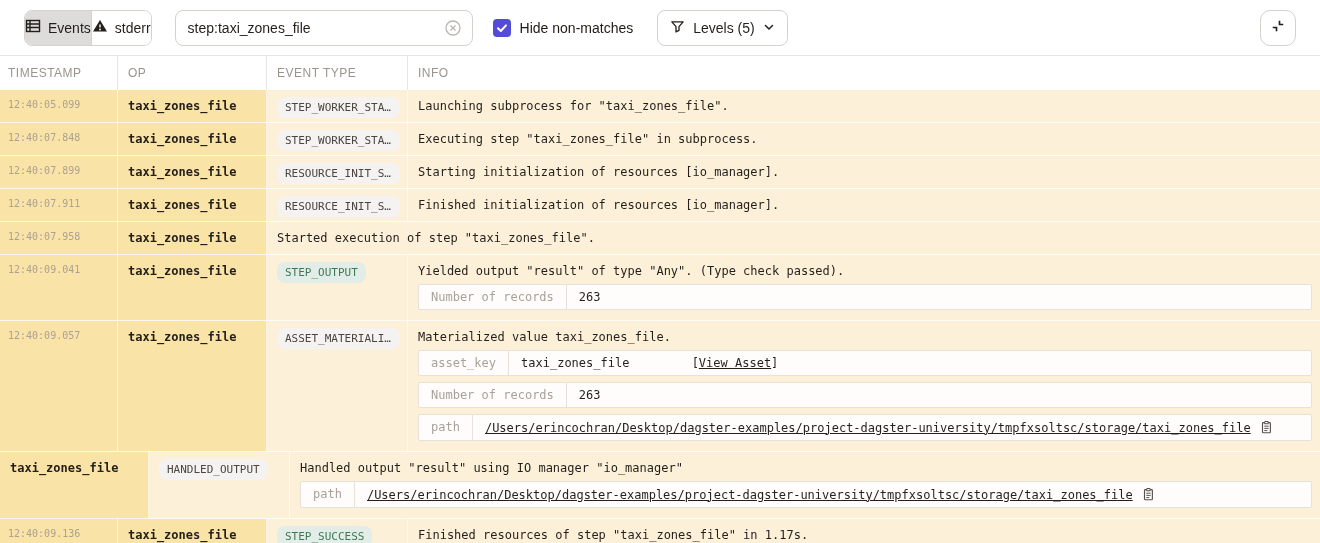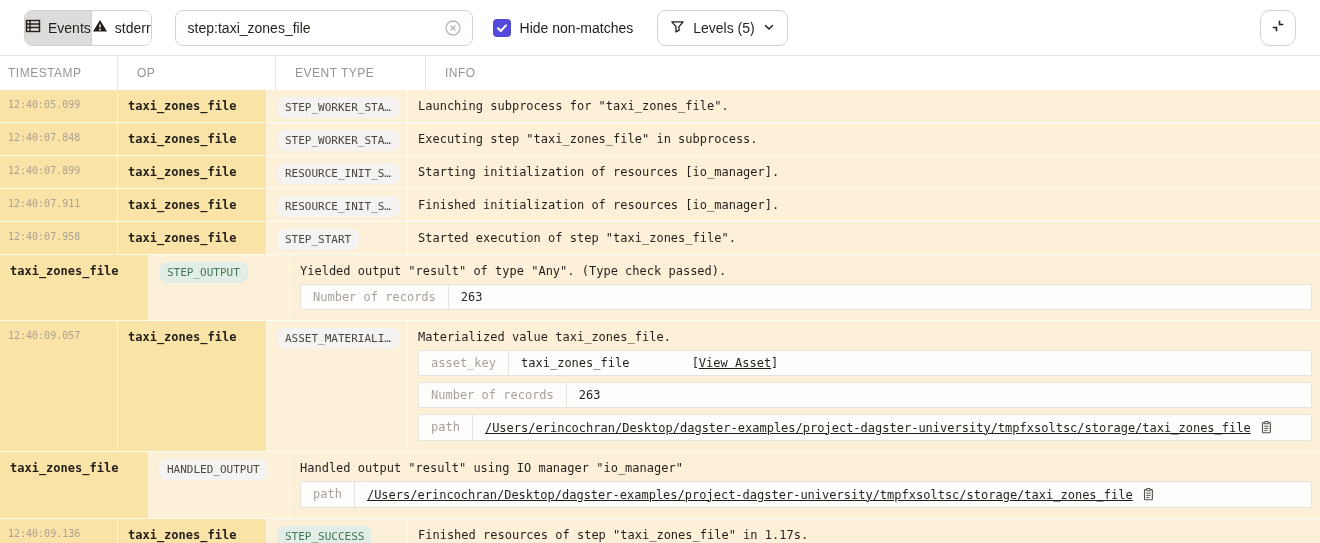--- a/index.html
+++ b/index.html
@@ -19,21 +19,21 @@
   .search input { border:none; outline:none; flex:1; font-size:14px; color:#231F1B;
     font-family:"Liberation Sans",sans-serif; background:transparent; }
   .chkwrap { margin-left:20px; display:flex; align-items:center; gap:9px; cursor:pointer; }
   .chk { width:18px; height:18px; border-radius:4px; display:flex; align-items:center; justify-content:center; }
   .chklabel { font-size:14px; color:#1F1B17; }
   .levels { margin-left:24px; height:36px; display:flex; align-items:center; gap:8px; padding:0 12px;
     border:1px solid #D5D2CE; border-radius:8px; font-size:14px; color:#231F1B; background:#fff; cursor:pointer; }
   .collapse { margin-left:auto; width:36px; height:36px; border:1px solid #D5D2CE; border-radius:10px;
     background:#fff; display:flex; align-items:center; justify-content:center; cursor:pointer; }
   
-  .hrow { display:flex; height:34px; background:#fff;gap:9px; }
+  .hrow { display:flex; height:34px; background:#fff; }
   .hcell { font-size:12px; color:#9A948E; letter-spacing:0.5px; display:flex; align-items:center;
     border-right:1px solid #E8E5E2; }
   .hcell:last-child { border-right:none; }
   .c-ts { width:118px; padding-left:8px; flex:0 0 auto; }
   .c-op { width:149px; padding-left:10px; flex:0 0 auto; }
   .c-ev { width:141px; padding-left:10px; flex:0 0 auto; }
   .c-info { flex:1 1 auto; padding-left:10px; }
   .row { display:flex; align-items:stretch; min-height:33px; }
   .cell { border-right:1px solid rgba(255,255,255,0.65); border-bottom:1px solid rgba(255,255,255,0.8); }
   .cell.dark { background:#FAE3A6; }
@@ -154,26 +154,26 @@
       <div class="cell dark c-ts ts">12:40:07.911</div>
       <div class="cell dark c-op op">taxi_zones_file</div>
       <div class="cell light c-ev evc"><span class="badge">RESOURCE_INIT_SUCCESS</span></div>
       <div class="cell light c-info infoc">
         <div>Finished initialization of resources [io_manager].</div>
       </div>
     </div>
     <div class="row">
       <div class="cell dark c-ts ts">12:40:07.958</div>
       <div class="cell dark c-op op">taxi_zones_file</div>
-      <div class="cell light c-ev evc"><span class="badge">STEP_START</span></div>
       <div class="cell light c-info infoc">
         <div>Started execution of step "taxi_zones_file".</div>
       </div>
     </div>
     <div class="row">
+      <div class="cell dark c-ts ts">12:40:09.041</div>
       <div class="cell dark c-op op">taxi_zones_file</div>
       <div class="cell light c-ev evc"><span class="badge green">STEP_OUTPUT</span></div>
       <div class="cell light c-info infoc">
         <div>Yielded output "result" of type "Any". (Type check passed).</div>
         <div class="meta">
           <div class="meta-label">Number of records</div>
           <div class="meta-value">
             <span>263</span>
           </div>
         </div>

